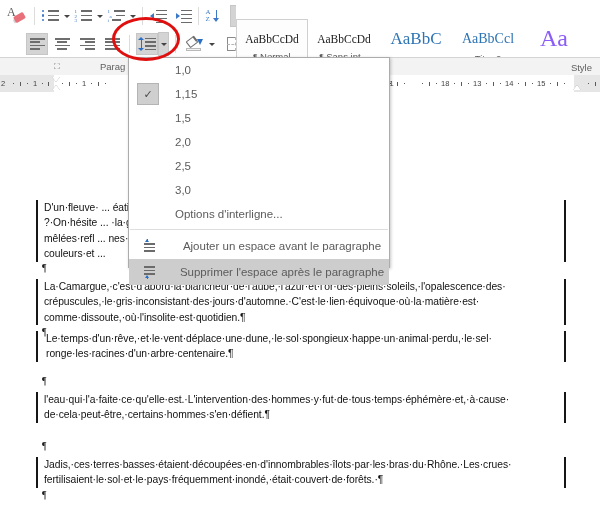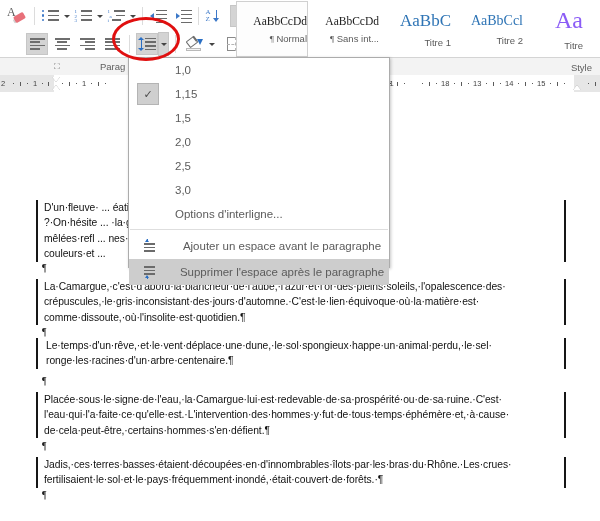--- a/index.html
+++ b/index.html
@@ -102,22 +102,22 @@
   .clrf { width:22px;height:20px;position:relative;font-family:"Liberation Serif", serif;}
   .clrf .A{position:absolute;left:1px;top:0px;font-size:12px;color:#5a5a5a;line-height:12px;}
   .clrf .er{position:absolute;left:8px;top:8px;width:11px;height:7px;background:#e8707a;
      transform:rotate(-30deg);border-radius:1.5px;}
   .clrf .er2{position:absolute;left:7px;top:11px;width:11px;height:4px;background:#d2d2d2;
      transform:rotate(-30deg);border-radius:1px;}
 
   
   #gallery { position:absolute; left:236px; top:0; width:364px; height:58px;
              background:#fff; display:flex; }
-  .sty { width:72px; height:56px; border:1px solid transparent; margin-top:1px;
-         display:flex; flex-direction:column; align-items:flex-end; justify-content:center;
+  .sty { width:72px; height:56px; border:1px solid transparent; margin-top:19px;
+         display:flex; flex-direction:column; align-items:center; justify-content:center;
          background:#fff; }
   .sty.sel { border-color:#d0d0d0; background:#fdfdfd; }
   .sty .prev { font-family:"Liberation Serif", serif; color:#1a1a1a; white-space:nowrap; }
   .sty .nm { font-size:9.5px; color:#5a5a5a; margin-top:6px; white-space:nowrap;
              font-family:"Liberation Sans", sans-serif; }
   .sty .nm .pil{font-family:"Liberation Serif",serif;font-size:9px;}
   .sty.s-normal .prev{ font-size:11.5px; }
   .sty.s-sansint .prev{ font-size:11.5px; }
   .sty.s-t1 .prev{ font-size:17px; color:#2e74b5; }
   .sty.s-t2 .prev{ font-size:14px; color:#2e74b5; }
@@ -454,28 +454,27 @@
     </div>
     <div class="emptypara" style="top:170px;">¶</div>
 
     <div class="para" style="top:187px;">
       <div>La·Camargue,·c'est·d'abord·la·blancheur·de·l'aube,·l'azur·et·l'or·des·pleins·soleils,·l'opalescence·des·</div>
       <div>crépuscules,·le·gris·inconsistant·des·jours·d'automne.·C'est·le·lien·équivoque·où·la·matière·est·</div>
       <div>comme·dissoute,·où·l'insolite·est·quotidien.¶</div>
     </div>
     <div class="emptypara" style="top:234px;">¶</div>
 
-    <div class="para" style="top:246px;padding-left:8px;">
+    <div class="para" style="top:239px;padding-left:8px;">
       <div>Le·temps·d'un·rêve,·et·le·vent·déplace·une·dune,·le·sol·spongieux·happe·un·animal·perdu,·le·sel·</div>
       <div>ronge·les·racines·d'un·arbre·centenaire.¶</div>
     </div>
     <div class="emptypara" style="top:283px;">¶</div>
 
     <div class="para" style="top:300px;">
-      <div>Placée·sous·le·signe·de·l'eau,·la·Camargue·lui·est·redevable·de·sa·prospérité·ou·de·sa·ruine.·C'est·</div>
       <div>l'eau·qui·l'a·faite·ce·qu'elle·est.·L'intervention·des·hommes·y·fut·de·tous·temps·éphémère·et,·à·cause·</div>
       <div>de·cela·peut-être,·certains·hommes·s'en·défient.¶</div>
     </div>
     <div class="emptypara" style="top:348px;">¶</div>
 
     <div class="para" style="top:365px;">
       <div>Jadis,·ces·terres·basses·étaient·découpées·en·d'innombrables·îlots·par·les·bras·du·Rhône.·Les·crues·</div>
       <div>fertilisaient·le·sol·et·le·pays·fréquemment·inondé,·était·couvert·de·forêts.·¶</div>
     </div>
     <div class="emptypara" style="top:397px;">¶</div>

